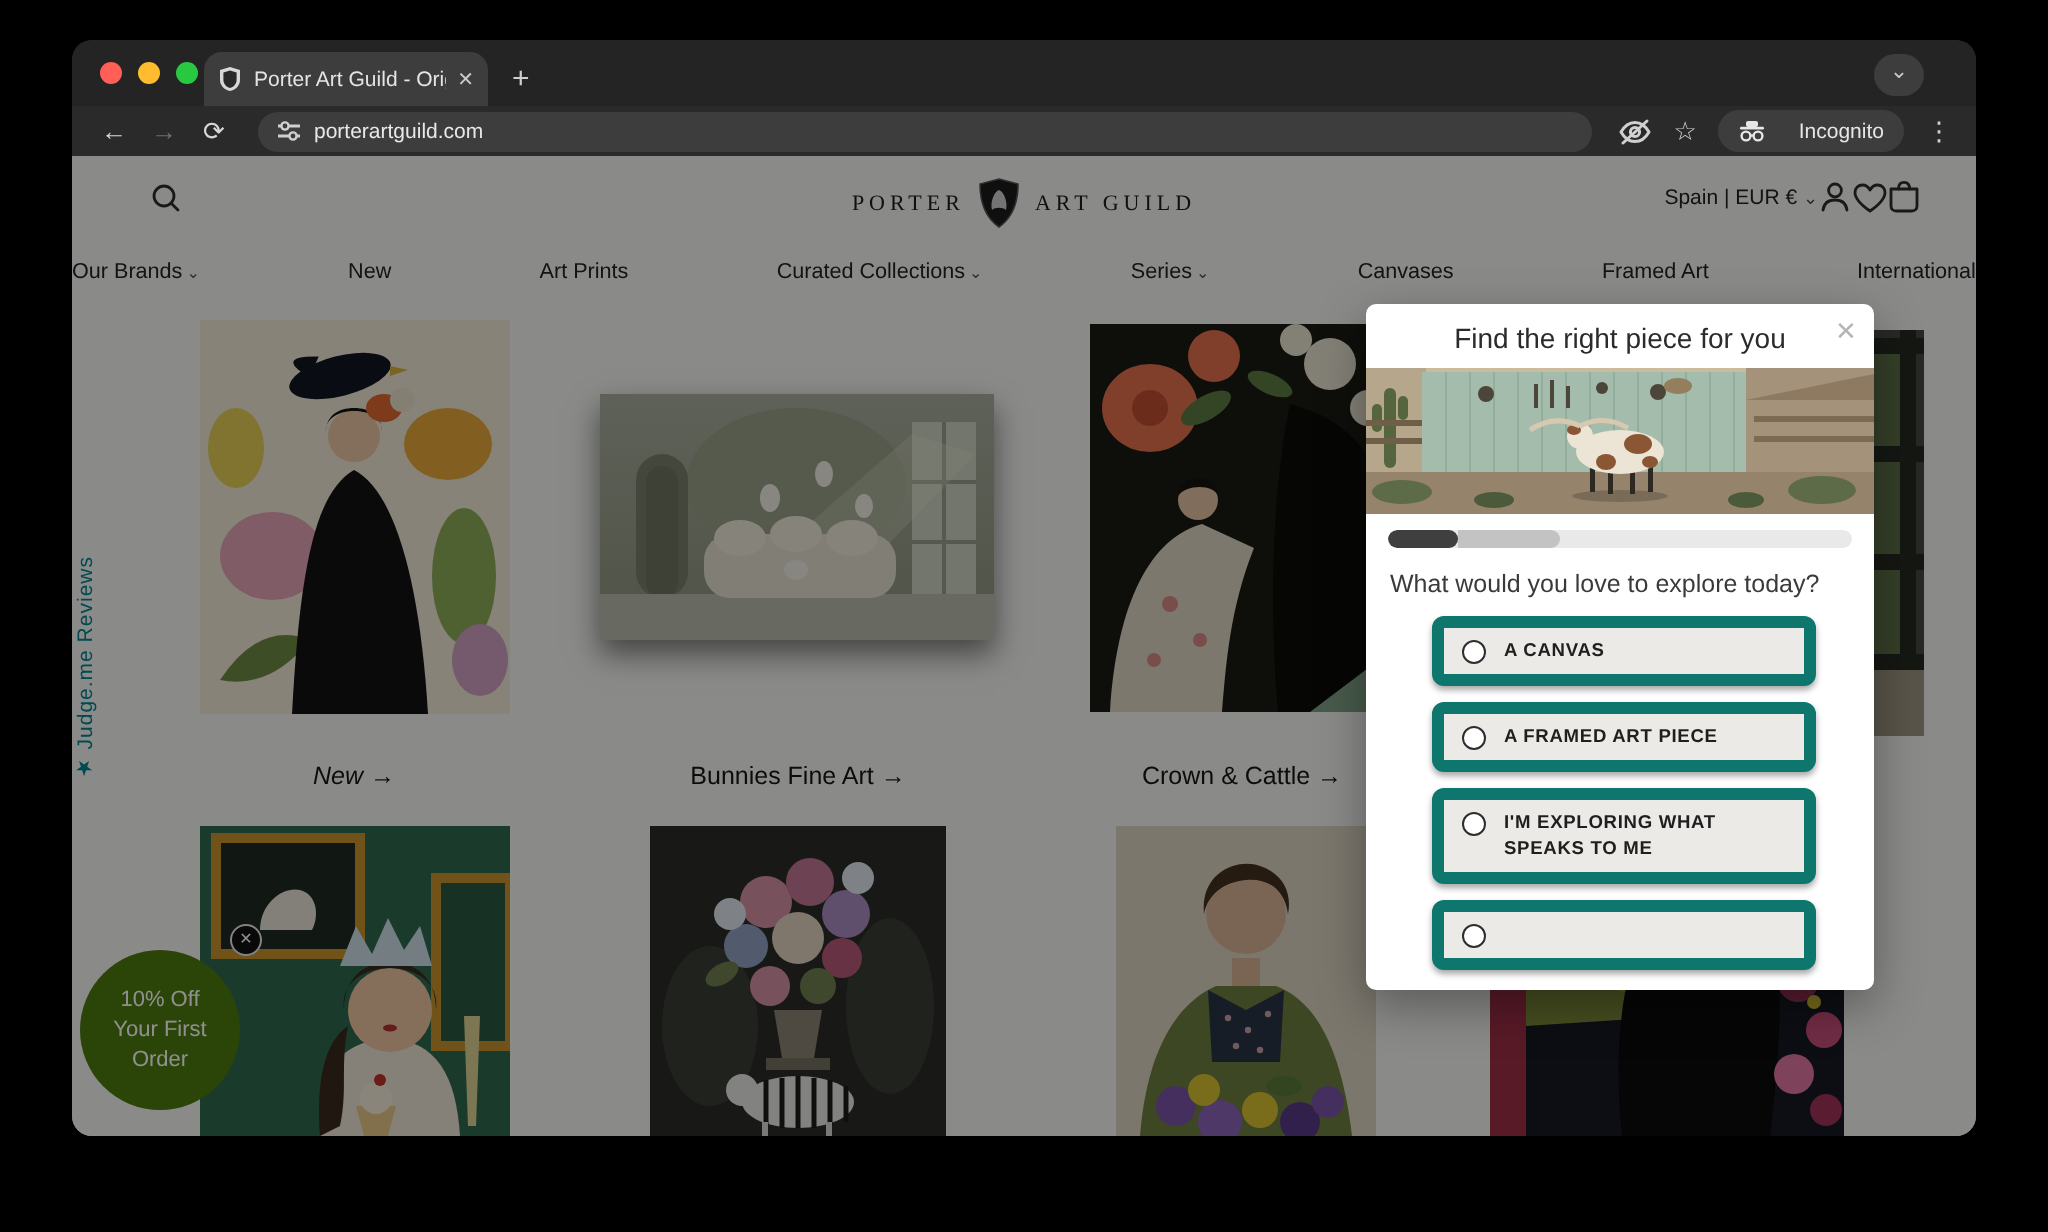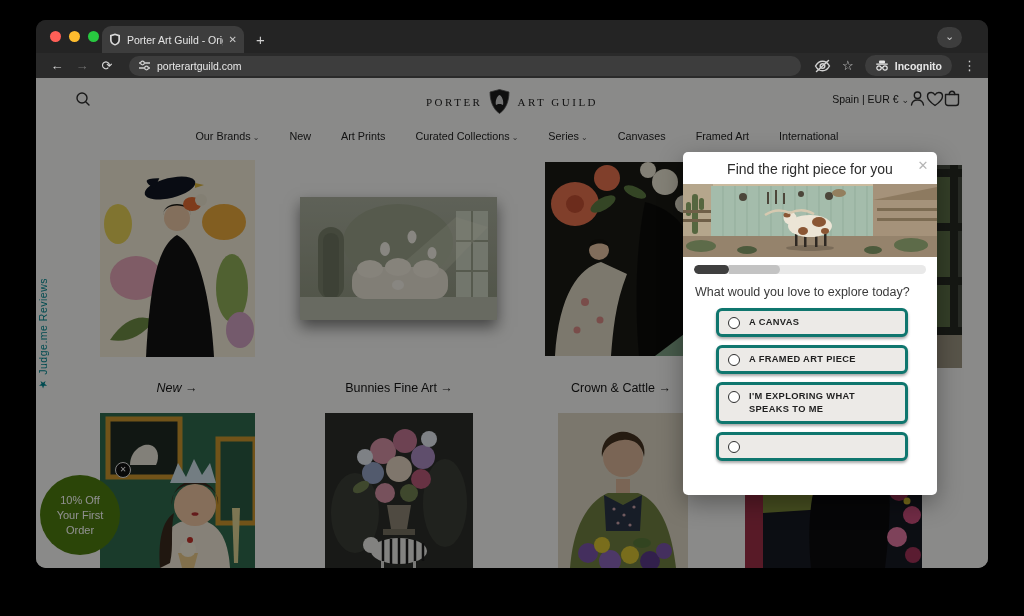--- a/index.html
+++ b/index.html
@@ -21,36 +21,36 @@
                  background:#3d3d3d; color:#c9c9c9; font-size:11px; text-align:center; line-height:19px; }
 
   .toolbar { height:25px; background:#2a2a2a; display:flex; align-items:center; padding:0 12px; gap:7px; }
   .navglyph { color:#d8d8d8; font-size:13px; width:18px; text-align:center; cursor:pointer; }
   .navglyph.disabled { color:#6f6f6f; }
   .omnibox { flex:1; height:20px; background:#3d3d3d; border-radius:10px; display:flex; align-items:center;
              padding:0 9px; gap:6px; margin:0 6px; }
   .omnibox .url { font-size:10.5px; color:#e8e8e8; }
   .tb-icons { display:flex; align-items:center; gap:11px; }
   .incog-pill { background:#3d3d3d; border-radius:11px; height:21px; display:flex; align-items:center;
-                gap:6px; padding:0 10px; color:#e6e6e6; font-size:10.5px;font-weight:bold; }
+                gap:16px; padding:0 10px; color:#e6e6e6; font-size:10.5px; }
   svg.stroke { fill:none; stroke:#d0d0d0; stroke-width:1.5; stroke-linecap:round; stroke-linejoin:round; }
 
   
   .viewport { position:relative; height:490px; background:#f6f6f4; overflow:hidden; }
 
   .site-header { position:relative; height:46px; }
   .search-ic { position:absolute; left:39px; top:13px; cursor:pointer; }
   .logo { position:absolute; left:0; right:0; top:11px; display:flex; justify-content:center; align-items:center;
           gap:7px; font-family:"Liberation Serif", serif; font-size:11px; letter-spacing:2.5px; color:#1d1d1d; }
   .hdr-right { position:absolute; right:28px; top:12px; display:flex; align-items:center; }
   .locale { font-size:10.5px; color:#222; cursor:pointer; }
   .locale .chev { font-size:9px; color:#444; }
   svg.site { fill:none; stroke:#2d2d2d; stroke-width:1.4; stroke-linecap:round; stroke-linejoin:round; cursor:pointer; }
 
-  .site-nav { display:flex; justify-content:center; gap:30px; padding-top:6px; font-size:10.8px; color:#242424;margin-left:10px; }
+  .site-nav { display:flex; justify-content:space-between; gap:30px; padding-top:6px; font-size:10.8px; color:#242424; }
   .site-nav .nav-item { cursor:pointer; white-space:nowrap; }
   .site-nav .chev { font-size:8px; color:#555; margin-left:2px; }
 
   .tile { position:absolute; cursor:pointer; }
   .tile svg { display:block; width:100%; height:100%; }
   .tile.shadowed { box-shadow:0 7px 14px rgba(0,0,0,.5); }
   .cat-label { position:absolute; top:303px; transform:translateX(-50%); font-size:12.5px; color:#161616;
                cursor:pointer; white-space:nowrap; }
 
   .judgeme { position:absolute; left:1px; top:200px; writing-mode:vertical-rl; transform:rotate(180deg);
@@ -69,21 +69,21 @@
            z-index:60; box-shadow:0 8px 24px rgba(0,0,0,.35); }
   .modal-title { text-align:center; padding:9px 24px 7px; font-size:14px; color:#2b2b2b;border-radius:15px; }
   .modal-close { position:absolute; right:3px; top:3px; width:22px; height:22px; border-radius:50%; background:#fff;
                  color:#b5b5b5; font-size:13px; text-align:center; line-height:22px; cursor:pointer; z-index:2; }
   .hero { display:block; width:254px; height:73px; }
   .progress { margin:8px 11px 0; height:9px; border-radius:5px; background:#e9e9e9; overflow:hidden; display:flex; }
   .progress .p1 { width:15%; background:#3f3f3f; border-radius:5px; }
   .progress .p2 { width:22%; background:#c3c3c3; border-radius:0 5px 5px 0; }
   .question { margin:11px 12px 9px; font-size:12.5px; color:#3a3a3a; }
   .options { padding-left:33px; }
-  .option { width:192px; border:3px solid #0f766e; border-radius:6px; background:#eceae7;
+  .option { width:192px; border:6px solid #0f766e; border-radius:6px; background:#eceae7;
             box-shadow:0 2px 3px rgba(0,0,0,.35); padding:5px 9px; display:flex; gap:9px; align-items:flex-start;
             margin-bottom:8px; cursor:pointer; }
   .radio { width:12px; height:12px; border:1.5px solid #2e2e2e; border-radius:50%; background:#fff; flex:0 0 auto; margin-top:1px; }
   .opt-label { font-size:9.3px; font-weight:600; letter-spacing:.35px; color:#1f1f1f; line-height:13px; }
 </style>
 </head>
 <body>
 
 <div class="window">
 

